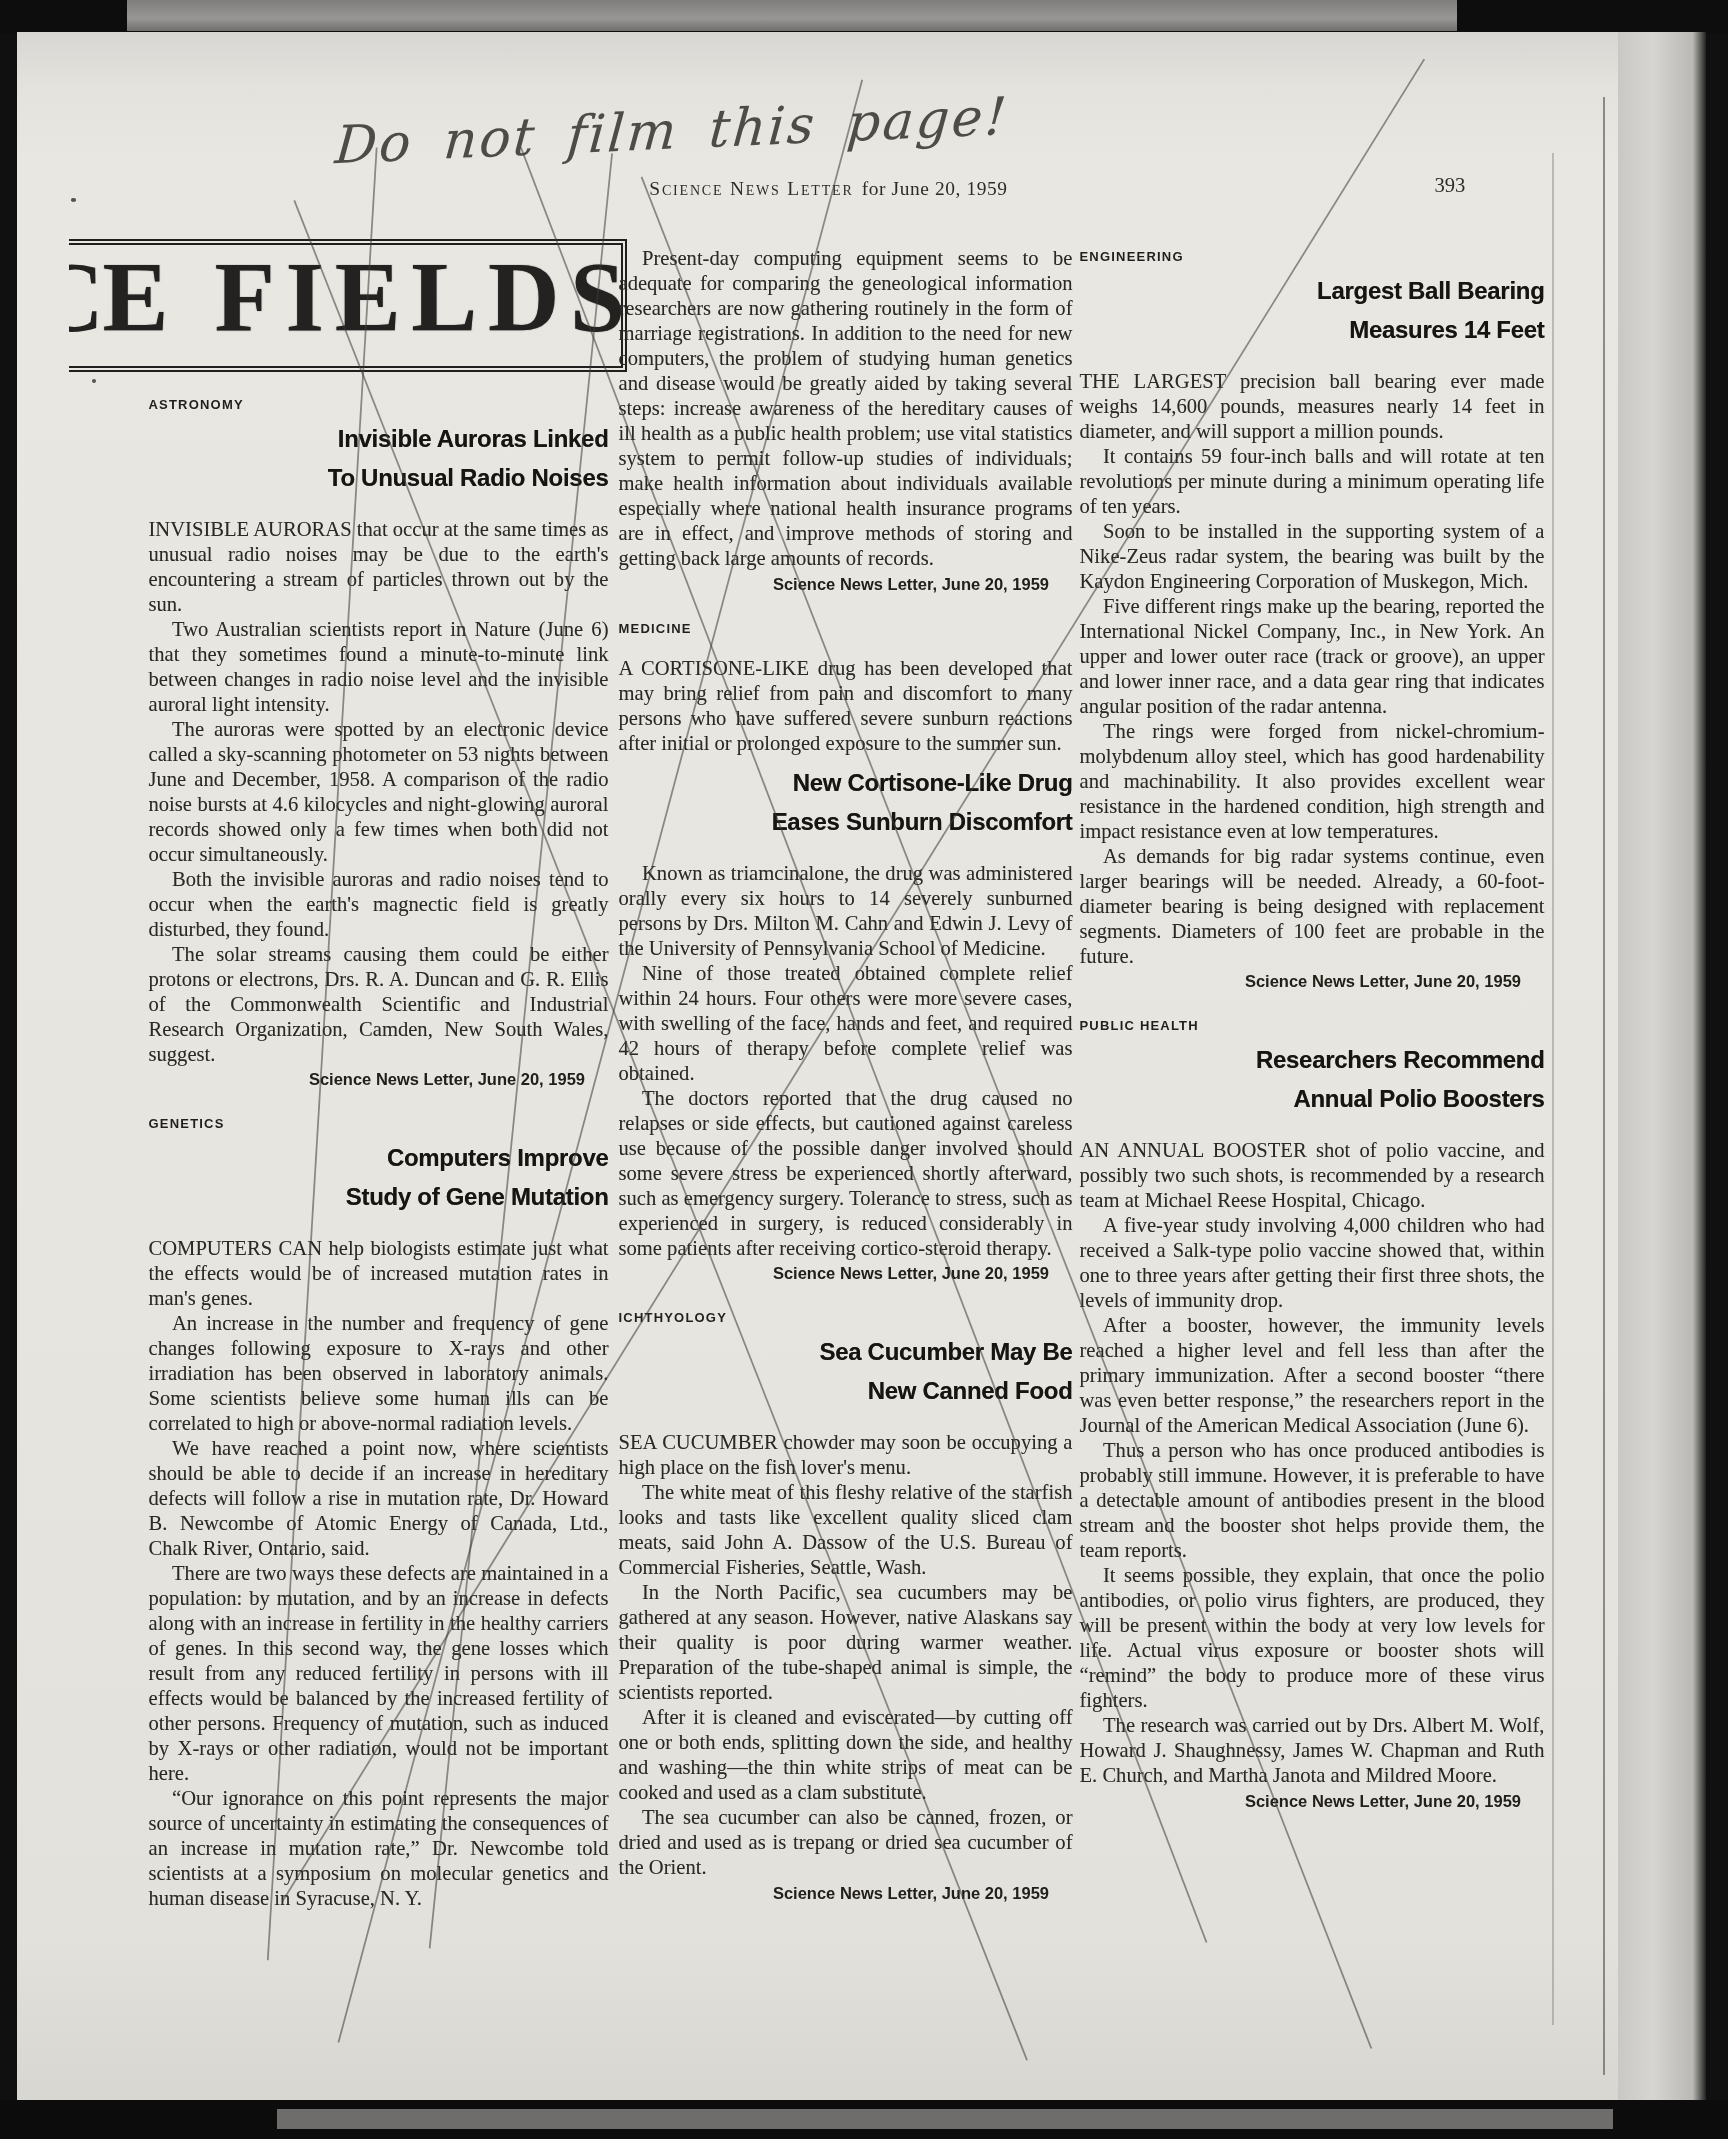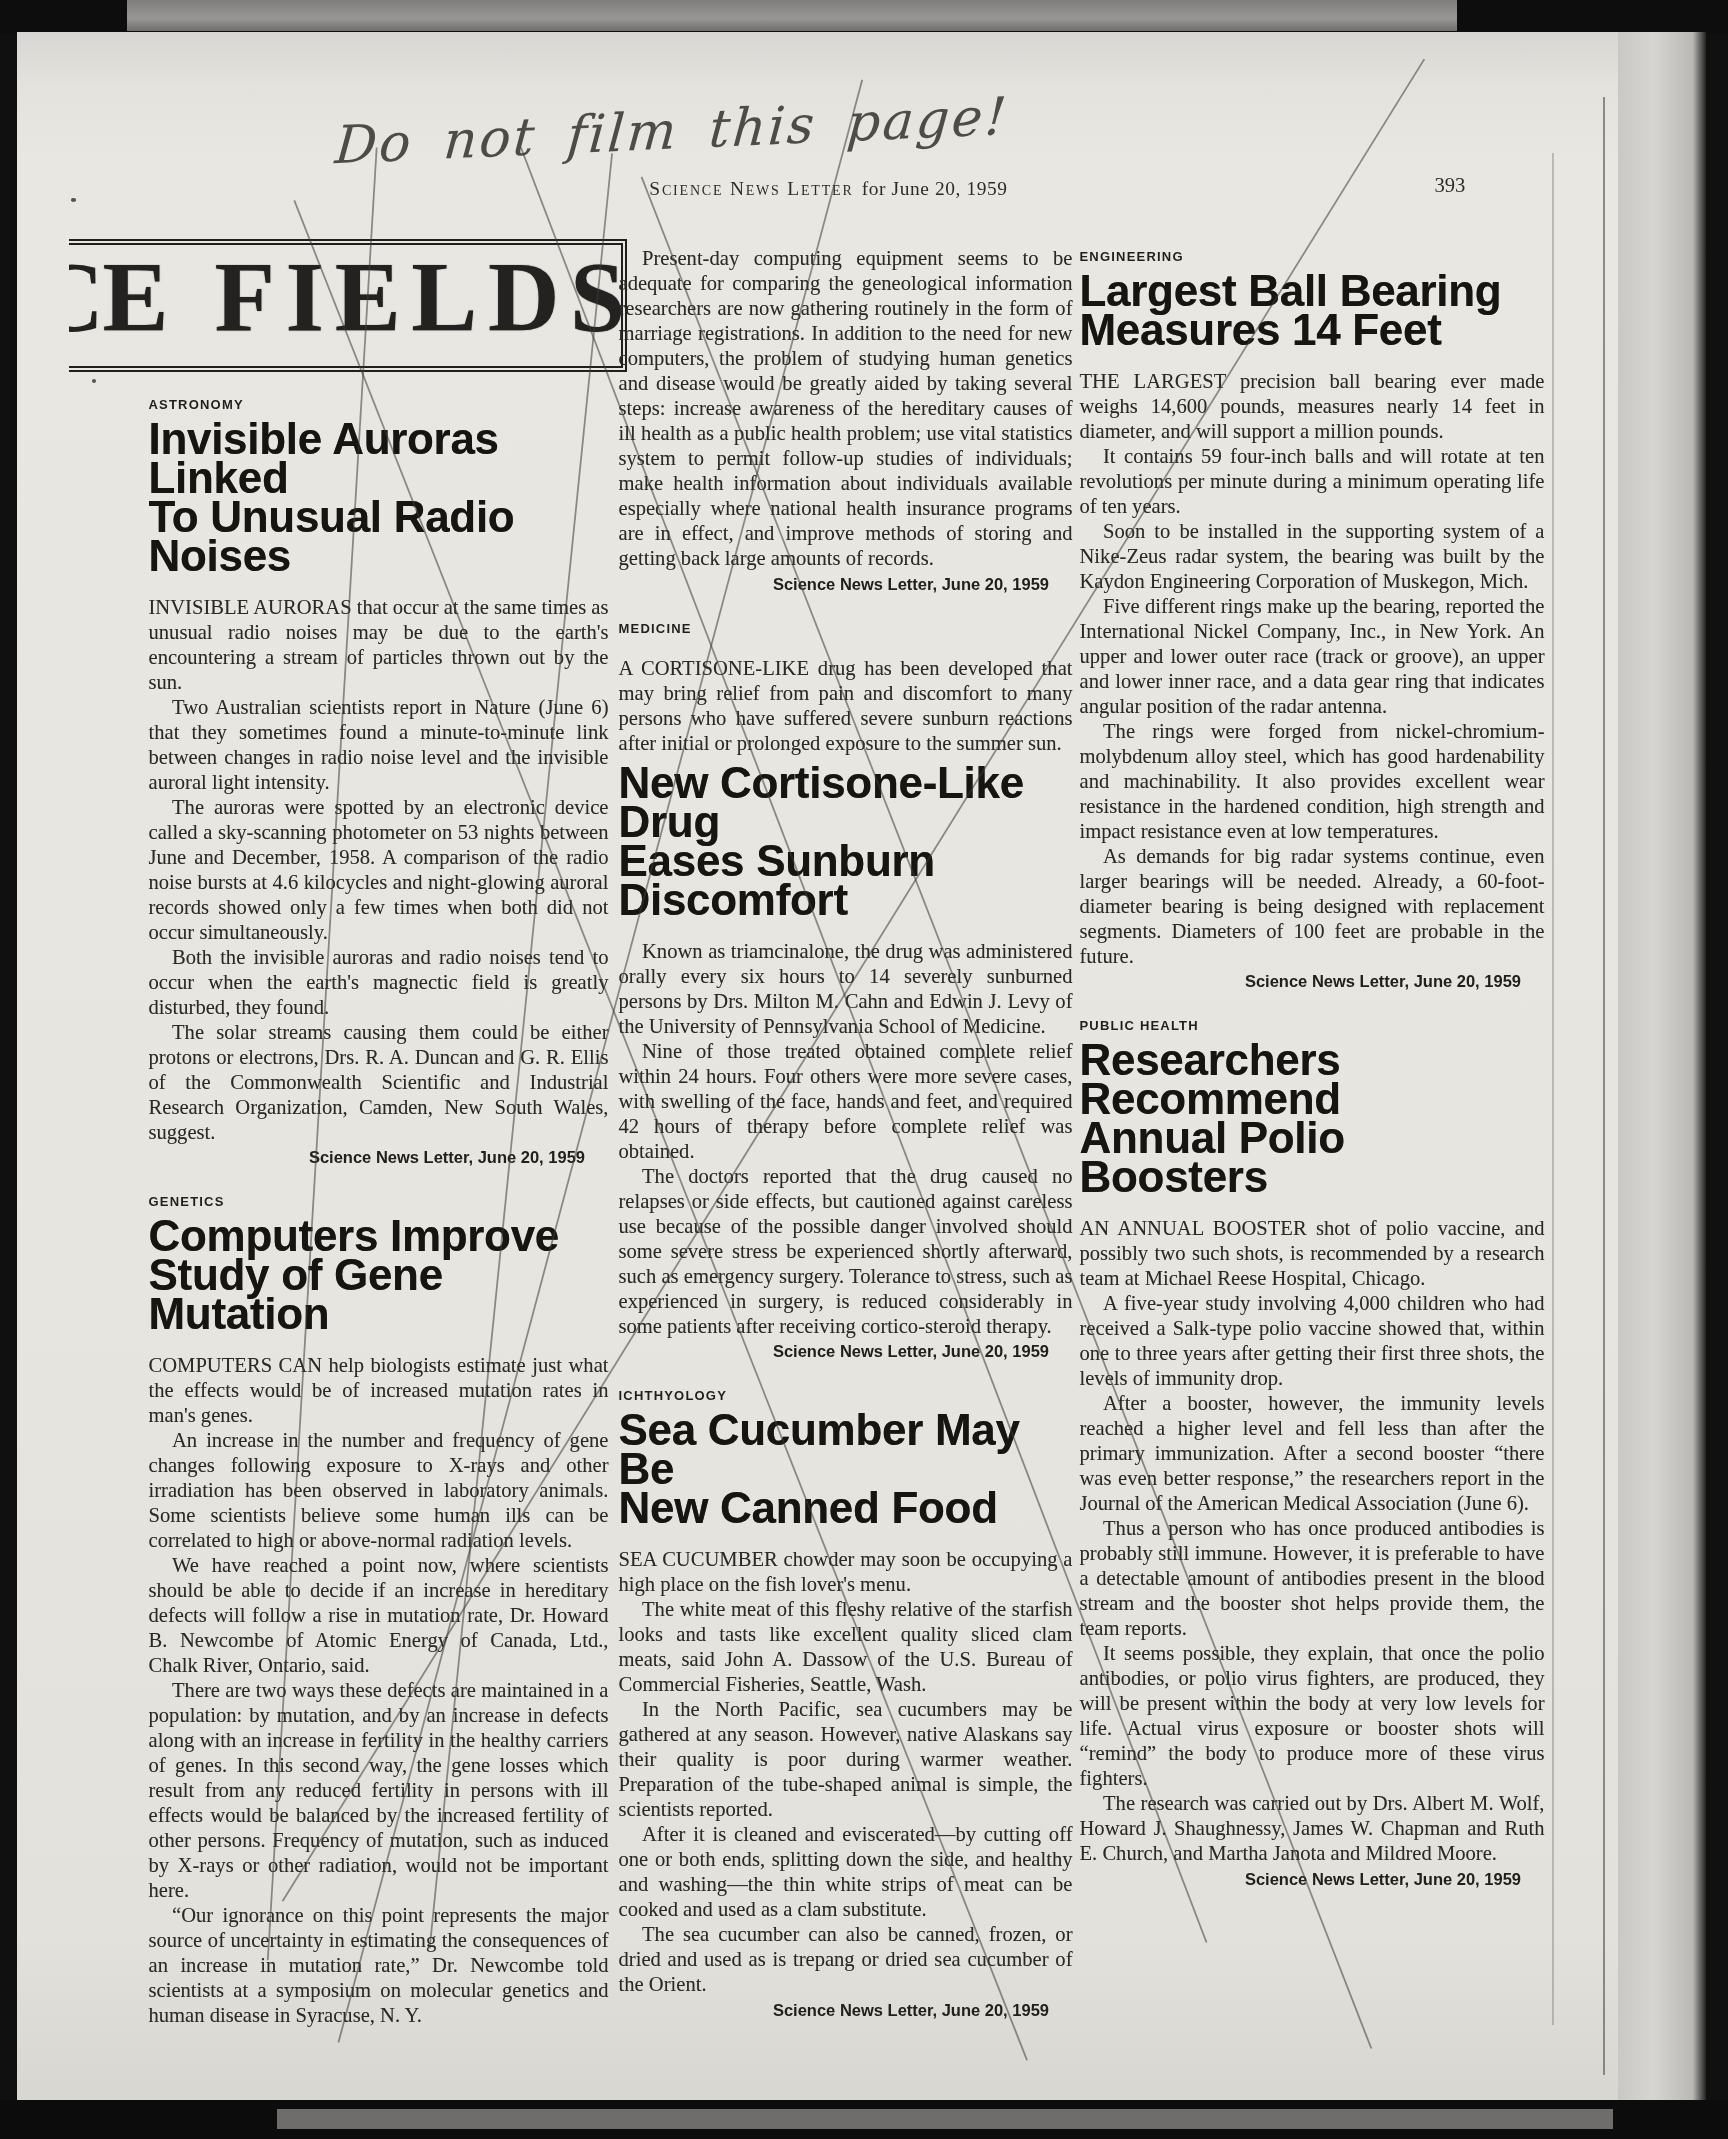--- a/index.html
+++ b/index.html
@@ -40,23 +40,23 @@
        font-weight:bold;font-size:99px;line-height:118px;color:#242220;}
   
   .col{position:absolute;text-align:justify;}
   .col1{left:132px;top:353px;width:460px;}
   .col2{left:602px;top:214px;width:454px;}
   .col3{left:1063px;top:205px;width:465px;}
   .blk{margin:0;}
   .kicker{font-family:"Liberation Sans", sans-serif;font-weight:bold;font-size:13px;
        letter-spacing:1.2px;color:#201f1d;margin-top:27px;text-align:left;}
   .col1 .kicker:first-child,.col3 .kicker:first-child{margin-top:11.8px;}
-  .headline{font-family:"Liberation Sans", sans-serif;font-weight:bold;font-size:44px;
+  .headline{font-family:"Liberation Sans", sans-serif;font-weight:bold;font-size:24px;
        line-height:39px;letter-spacing:-0.3px;color:#171512;margin-top:7px;white-space:pre-line;
-       text-align:left;text-shadow:0 0 0.6px rgba(23,21,18,.6);}
+       text-align:right;text-shadow:0 0 0.6px rgba(23,21,18,.6);}
   .para{font-size:20.6px;line-height:25px;text-indent:23.5px;color:#2b2925;
        text-shadow:0 0 0.6px rgba(43,41,37,.25);}
   .para.lead{text-indent:0;margin-top:20px;}
   .para.cont{margin-top:0;}
   .headline + .para{margin-top:20px;}
   .attribution{font-family:"Liberation Sans", sans-serif;font-weight:bold;font-size:16.5px;
        text-align:right;padding-right:23.5px;margin-top:3.5px;color:#222019;}
   
   .crossout{position:absolute;left:0;top:0;pointer-events:none;}
   .crossout line{stroke:#3c3b38;stroke-width:3;opacity:.55;}

